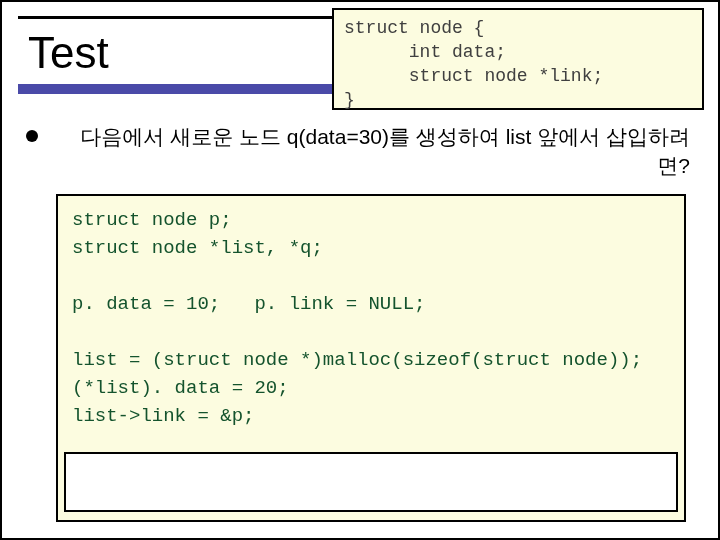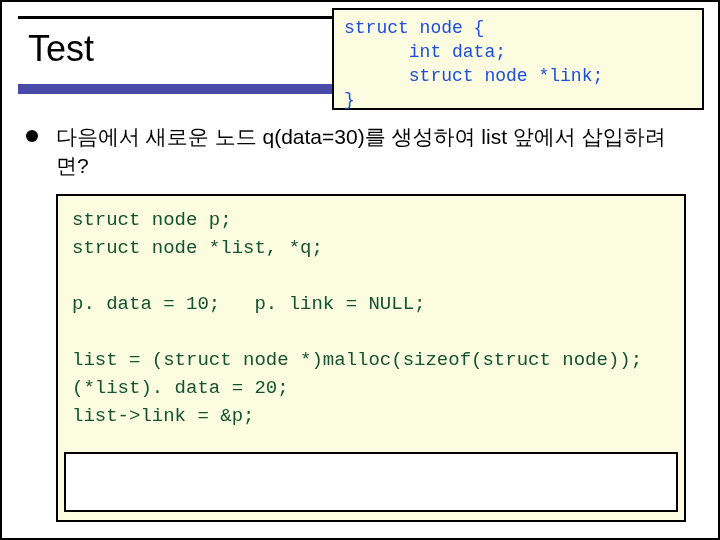--- a/index.html
+++ b/index.html
@@ -31,38 +31,38 @@
     top: 82px;
     left: 16px;
     right: 16px;
     height: 10px;
     background: #4a4aa8;
   }
   .title-text {
     position: absolute;
     top: 26px;
     left: 26px;
-    font-size: 36px;
+    font-size: 44px;
     font-family: Arial, sans-serif;
     color: #000;
   }
   .struct-box {
     position: absolute;
     top: 6px;
     left: 330px;
     width: 372px;
     height: 102px;
     background: #fcfce0;
     border: 2px solid #000;
     padding: 6px 10px;
     font-family: "Courier New", monospace;
     font-size: 18px;
     line-height: 24px;
     white-space: pre;
-    color: #1d4ed8;
+    color: #404040;
   }
   .bullet-row {
     position: absolute;
     top: 120px;
     left: 24px;
     right: 28px;
     display: flex;
     align-items: flex-start;
   }
   .bullet-dot {
@@ -72,20 +72,21 @@
     border-radius: 50%;
     margin-top: 8px;
     flex-shrink: 0;
   }
   .bullet-text {
     margin-left: 18px;
     font-size: 21px;
     font-family: "Malgun Gothic", Arial, sans-serif;
     color: #000;
     line-height: 1.4;
+    text-align: right;
   }
   .code-box {
     position: absolute;
     top: 192px;
     left: 54px;
     width: 630px;
     height: 328px;
     background: #fcfce0;
     border: 2px solid #000;
     padding: 10px 14px;

